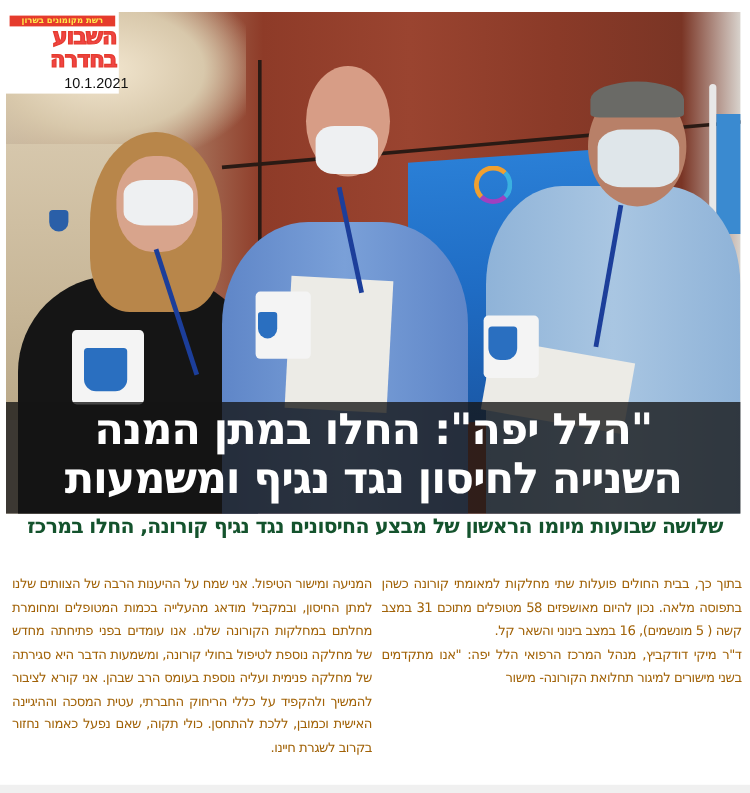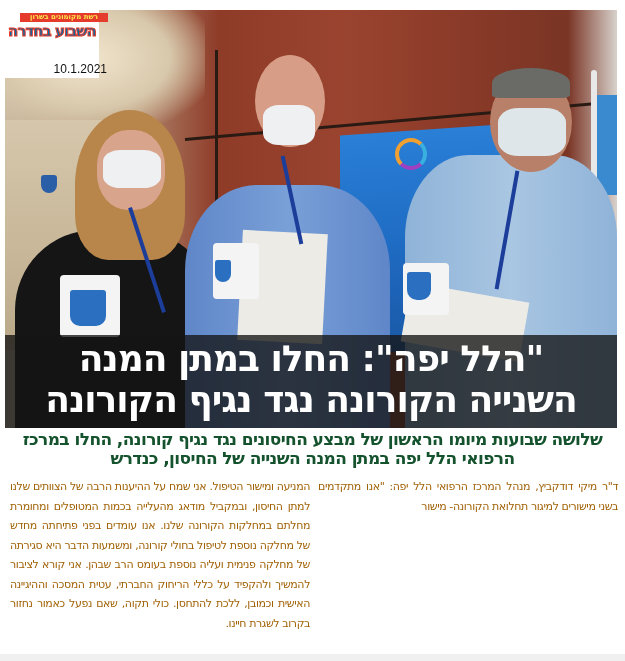--- a/index.html
+++ b/index.html
@@ -41,30 +41,30 @@
   .paper { position: absolute; background: #ecebe6; }
   .lanyard { position: absolute; width: 4px; background: #1c3e9a; }
   .rack { position: absolute; left: 586px; top: 60px; width: 6px; height: 120px; background: #e8e8e8; border-radius: 3px; }
   .curtain { position: absolute; left: 592px; top: 85px; width: 25px; height: 100px; background: #3a8ad0; }
 
   .masthead {
     position: absolute; left: 5px; top: 10px; width: 94px; height: 68px;
     background: #ffffff;
   }
   .mast-strip {
-    position: absolute; left: 15px; top: 3px; width: 88px; height: 9px;
+    position: absolute; left: 3px; top: 3px; width: 88px; height: 9px;
     background: #e53b2c; color: #ffe84a; font-size: 7px; line-height: 9px;
     text-align: center; font-weight: bold; direction: rtl;
   }
   .mast-title {
     position: absolute; left: 2px; top: 12px; width: 90px; height: 40px;
-    color: #0369a1; font-weight: bold; direction: rtl; text-align: center;
+    color: #ef4444; font-weight: bold; direction: rtl; text-align: right;
     font-family: "DejaVu Sans", sans-serif;
     -webkit-text-stroke: 1px #e53b2c;
-    line-height: 19px; font-size: 15px; letter-spacing: -1px;
+    line-height: 19px; font-size: 19px; letter-spacing: -1px;
   }
   .mast-date {
     position: absolute; left: 40px; top: 52px; width: 62px; height: 14px;
     font-family: "Liberation Sans", sans-serif; font-size: 12px; color: #111;
     text-align: right;
   }
 
   .headline-band {
     position: absolute; left: 5px; top: 335px; width: 612px; height: 93px;
     background: rgba(20,20,20,0.78);
@@ -138,29 +138,29 @@
 
 <div class="masthead">
   <div class="mast-strip">רשת מקומונים בשרון</div>
   <div class="mast-title">השבוע בחדרה</div>
   <div class="mast-date">10.1.2021</div>
 </div>
 
 <div class="headline-band"></div>
 <div class="headline">
   <div>"הלל יפה": החלו במתן המנה</div>
-  <div>השנייה הקורונה נגד נגיף הקורונה</div>
+  <div>השנייה לחיסון נגד נגיף ומשמעות</div>
 </div>
 
 <div class="lead">
   <div>שלושה שבועות מיומו הראשון של מבצע החיסונים נגד נגיף קורונה, החלו במרכז</div>
-  <div>הרפואי הלל יפה במתן המנה השנייה של החיסון, כנדרש</div>
 </div>
 
 <div class="col col-right">
+  <p>בתוך כך, בבית החולים פועלות שתי מחלקות למאומתי קורונה כשהן בתפוסה מלאה. נכון להיום מאושפזים 58 מטופלים מתוכם 31 במצב קשה ( 5 מונשמים), 16 במצב בינוני והשאר קל.</p>
   <p>ד"ר מיקי דודקביץ, מנהל המרכז הרפואי הלל יפה: "אנו מתקדמים בשני מישורים למיגור תחלואת הקורונה- מישור</p>
 </div>
 
 <div class="col col-left">
   <p>המניעה ומישור הטיפול. אני שמח על ההיענות הרבה של הצוותים שלנו למתן החיסון, ובמקביל מודאג מהעלייה בכמות המטופלים ומחומרת מחלתם במחלקות הקורונה שלנו. אנו עומדים בפני פתיחתה מחדש של מחלקה נוספת לטיפול בחולי קורונה, ומשמעות הדבר היא סגירתה של מחלקה פנימית ועליה נוספת בעומס הרב שבהן. אני קורא לציבור להמשיך ולהקפיד על כללי הריחוק החברתי, עטית המסכה וההיגיינה האישית וכמובן, ללכת להתחסן. כולי תקוה, שאם נפעל כאמור נחזור בקרוב לשגרת חיינו.</p>
 </div>
 
 <div class="bottom-bar"></div>
 
 </body></html>

